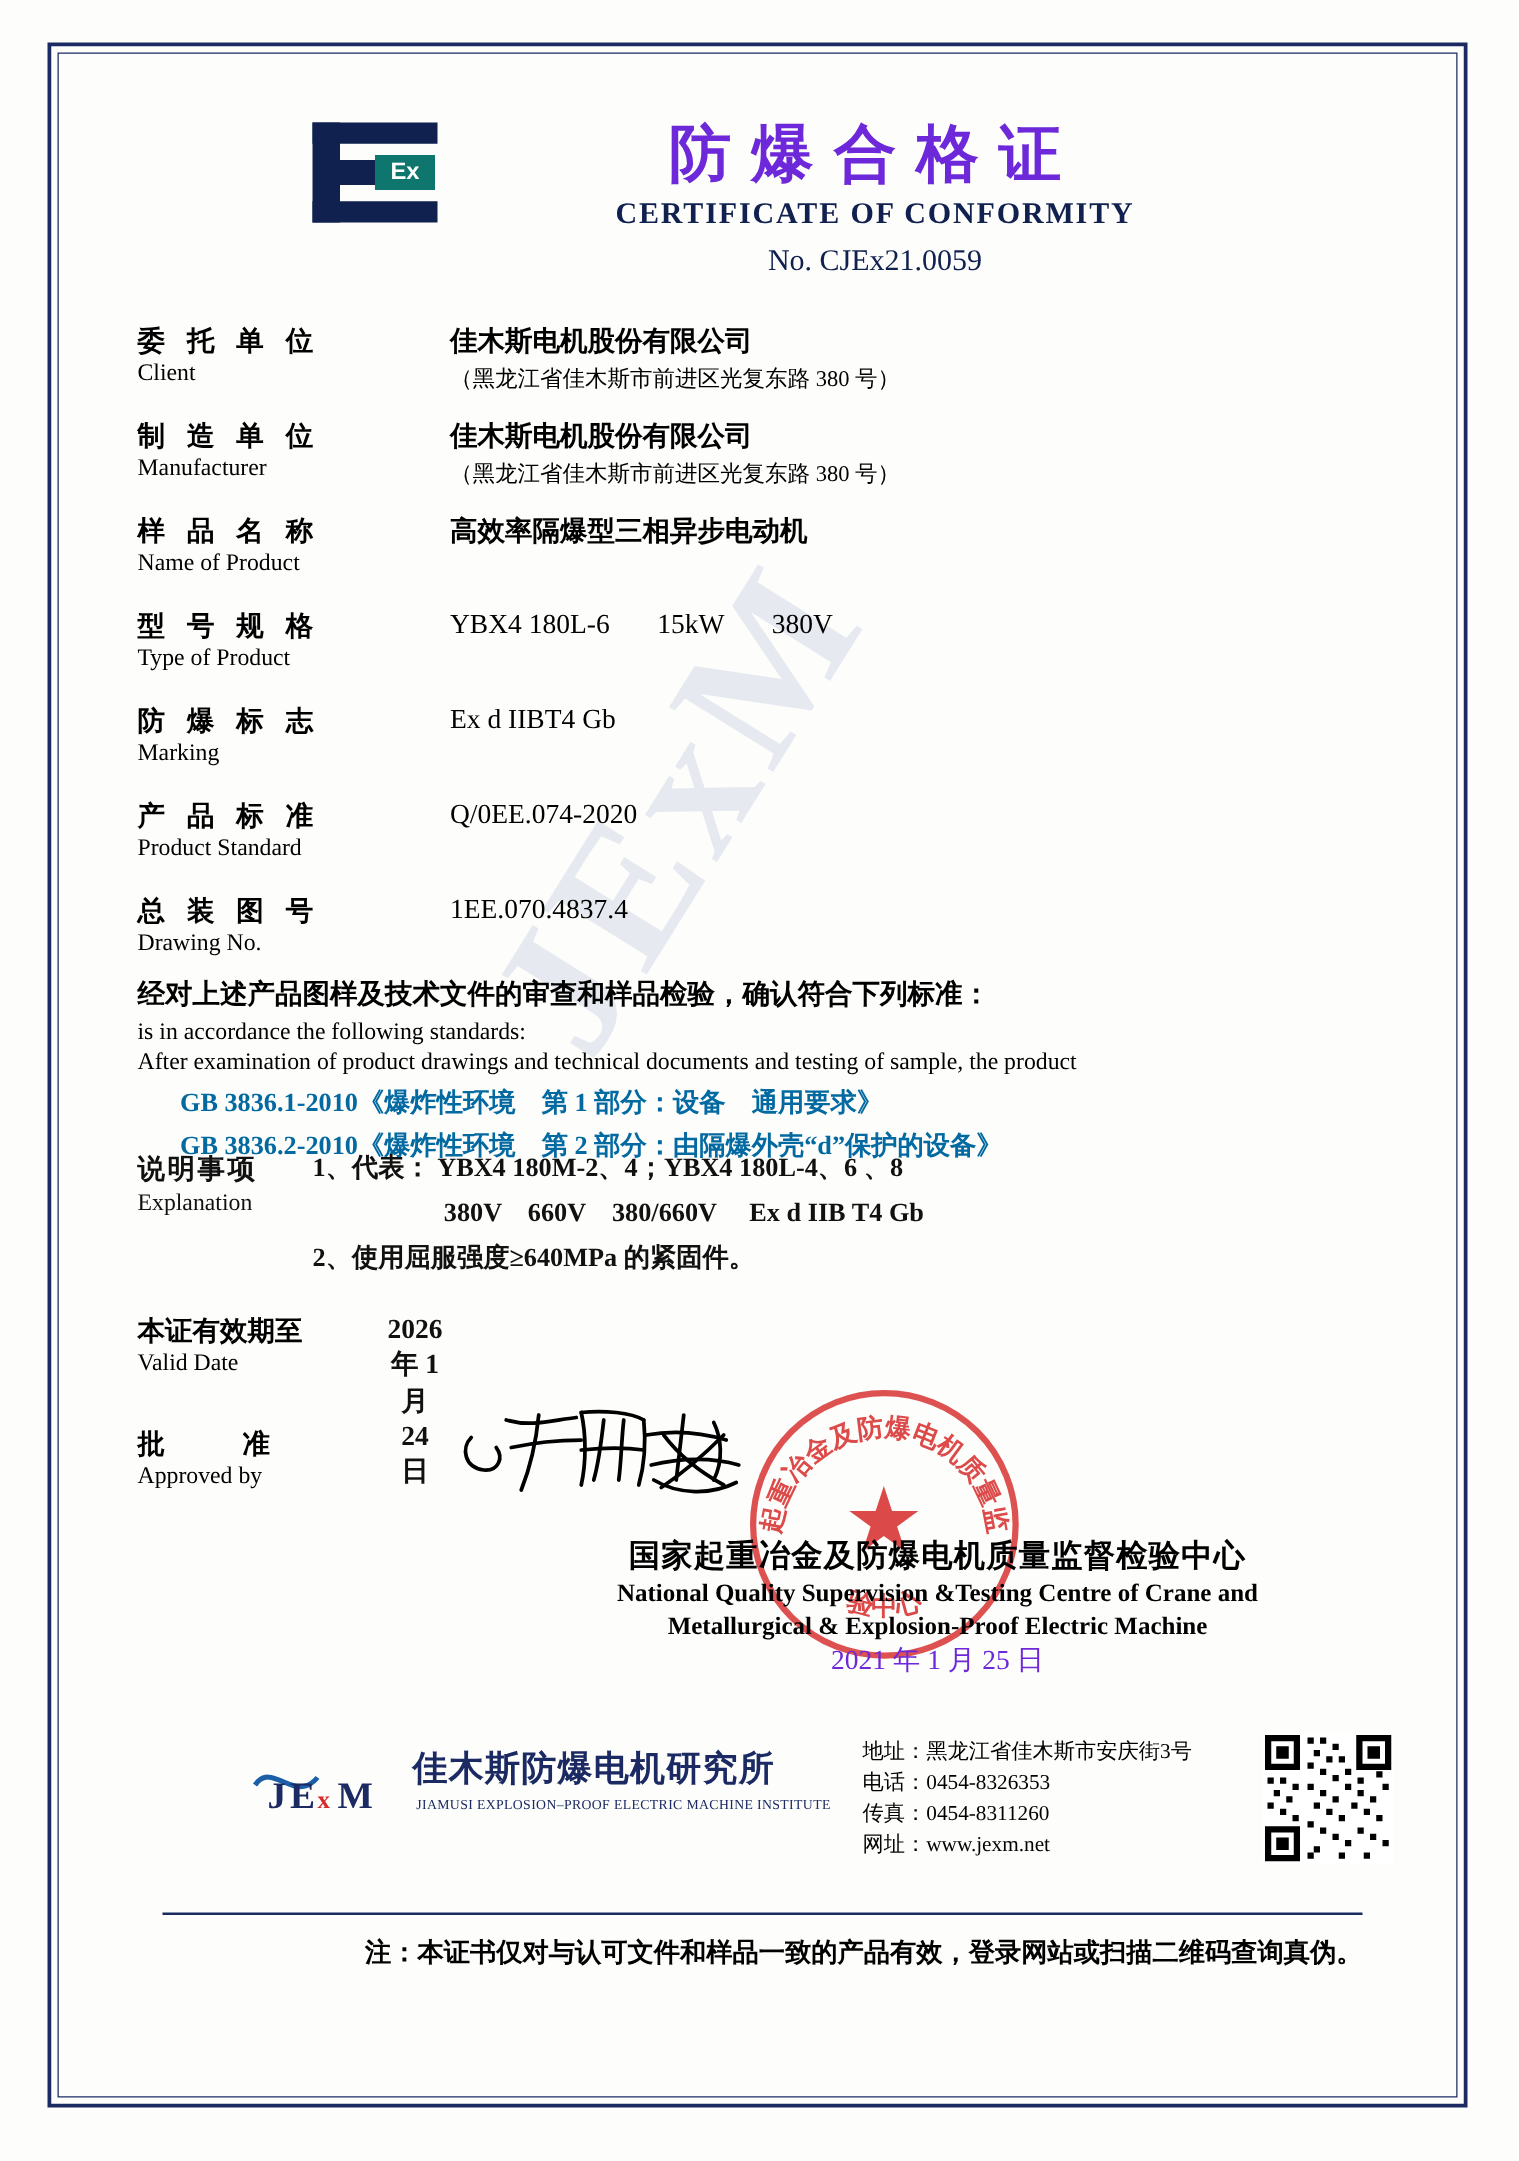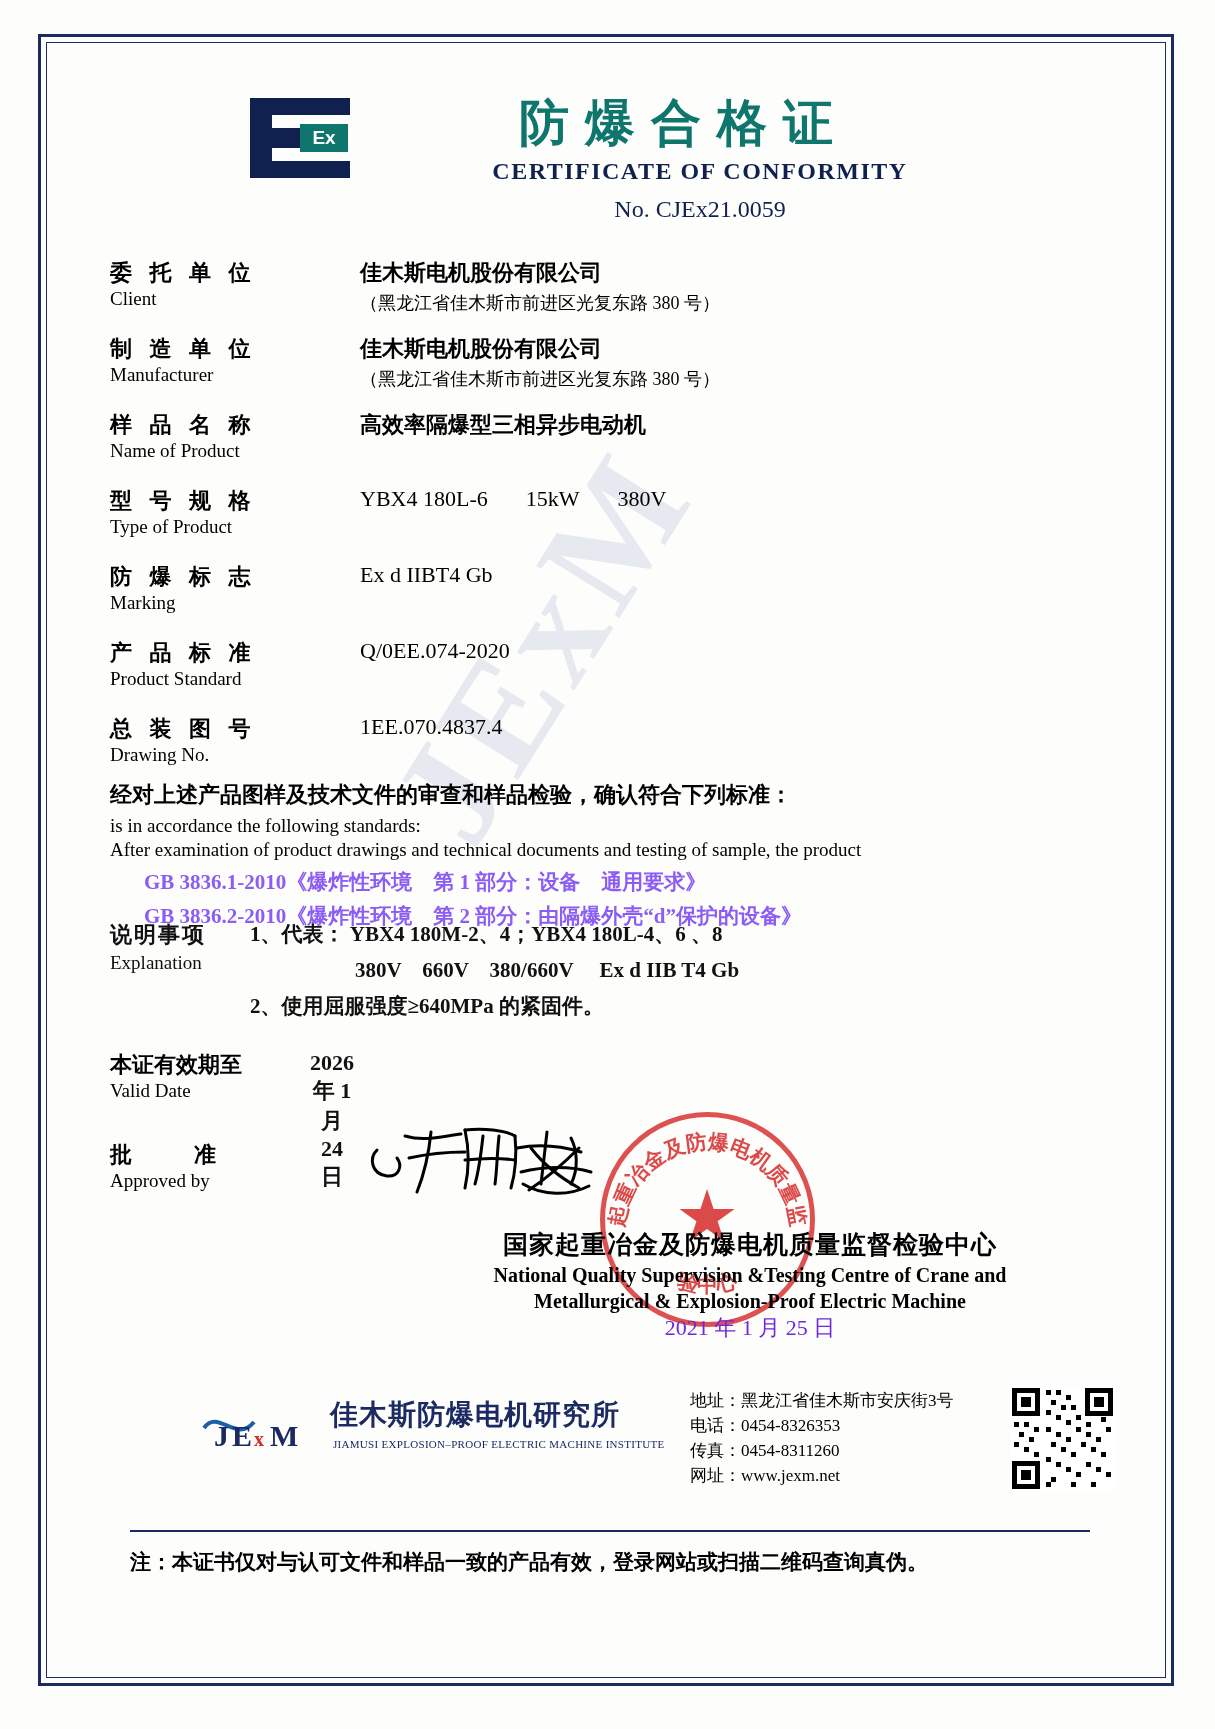--- a/index.html
+++ b/index.html
@@ -92,25 +92,25 @@
     color: #ffffff;
     font-family: "Liberation Sans", sans-serif;
     font-weight: bold;
     font-size: 19px;
     text-align: center;
     line-height: 28px;
     letter-spacing: 0px;
   }
   .title-cn {
     position: absolute;
-    left: 264px; top: 0px;
+    left: 280px; top: 0px;
     width: 600px;
     font-size: 50px;
     font-weight: bold;
-    color: #0f766e;
+    color: #6d28d9;
     letter-spacing: 16px;
     font-family: "Liberation Serif", serif;
     text-align: center;
   }
   .title-en {
     position: absolute;
     left: 280px; top: 68px;
     width: 600px;
     font-size: 24px;
     font-weight: bold;
@@ -198,21 +198,21 @@
     color: #000;
     margin-bottom: 4px;
   }
   .stmt-en {
     font-size: 19px;
     color: #000;
     line-height: 1.25;
   }
   .std-line {
     font-size: 21px;
-    color: #8b5cf6;
+    color: #0369a1;
     margin-left: 34px;
     margin-top: 6px;
     font-weight: bold;
   }
 
   
   .explanation {
     position: absolute;
     left: 110px;
     top: 920px;
@@ -397,21 +397,21 @@
     top: 1530px;
     width: 960px;
     border-top: 2px solid #1b2a63;
     z-index: 3;
   }
   .note {
     position: absolute;
     left: 130px;
     top: 1548px;
     width: 960px;
-    text-align: left;
+    text-align: right;
     font-size: 21px;
     font-weight: bold;
     color: #000;
     z-index: 3;
   }
 </style>
 </head>
 <body>
 
 <div class="page">

